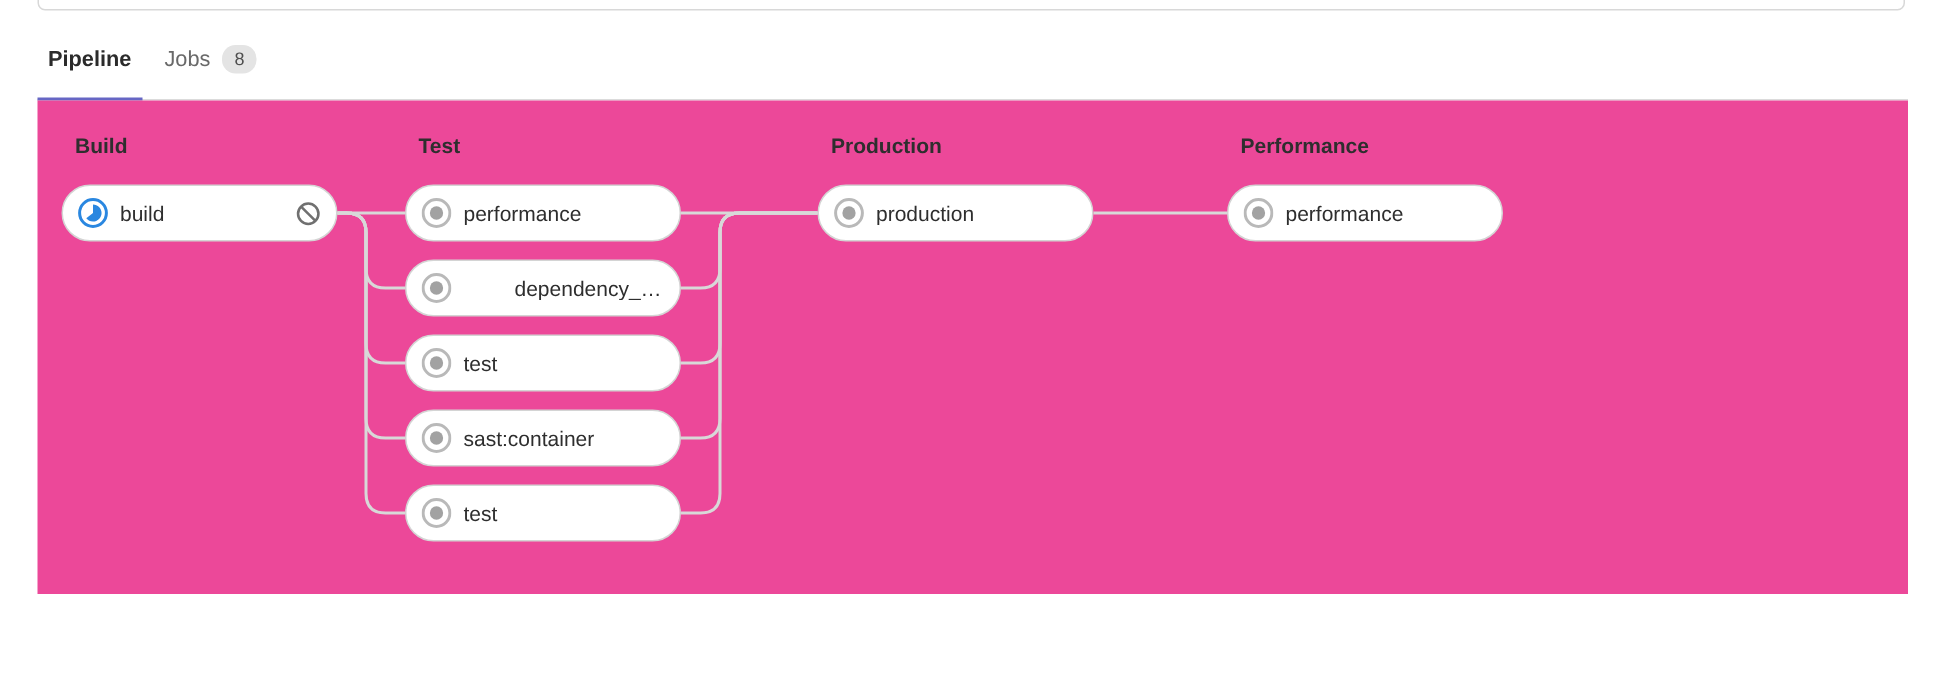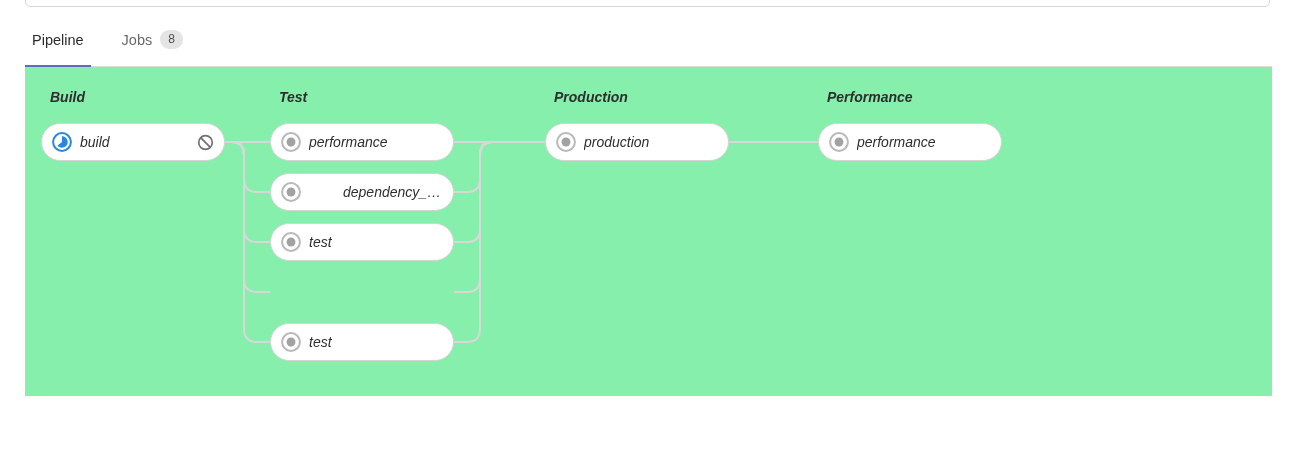--- a/index.html
+++ b/index.html
@@ -15,30 +15,30 @@
   }
   
   .tabbar{
     position:absolute;left:25px;top:8px;width:1247px;height:59px;
     border-bottom:1px solid #dbdbdb;display:flex;align-items:stretch;box-sizing:border-box;
   }
   .tab{
     display:flex;align-items:center;padding:6px 7px 0 7px;margin-bottom:-1px;
     border-bottom:2px solid transparent;color:#696969;font-size:14.5px;cursor:pointer;
   }
-  .tab + .tab{margin-left:24px;}
-  .tab.active{color:#2b2b2b;font-weight:400;}
+  .tab + .tab{margin-left:8px;}
+  .tab.active{color:#2b2b2b;font-weight:700;}
   .badge{
     background:#e4e4e4;color:#4f4f4f;font-size:12px;font-weight:400;
     border-radius:9px;padding:2px 8px;margin-left:8px;line-height:1.2;
   }
   
   .graph{
     position:absolute;left:25px;top:67px;width:1247px;height:329px;
-    background:#86efac;overflow:hidden;font-style:italic;
+    background:#ec4899;overflow:hidden;
   }
   .graph svg.connectors{position:absolute;left:0;top:0;}
   .stage-header{
     position:absolute;font-weight:700;font-size:14px;color:#2e2e2e;white-space:nowrap;
   }
   .job-pill{
     position:absolute;box-sizing:border-box;width:184px;height:38px;
     background:#ffffff;border:1px solid #d4d4d4;border-radius:19px;
     display:flex;align-items:center;padding:0 8px 0 10px;gap:8px;
     font-size:14px;color:#2e2e2e;cursor:pointer;
@@ -109,20 +109,27 @@
       </svg>
       <span class="job-label">dependency_s…</span>
     </div>
     <div class="job-pill" style="left: 245px; top: 156px;">
       <svg width="20" height="20" viewBox="0 0 14 14" class="status-icon">
         <circle cx="7" cy="7" r="6.25" fill="none" stroke="#b9b9b9" stroke-width="1.4"></circle>
         <circle cx="7" cy="7" r="3.1" fill="#a2a2a2"></circle>
       </svg>
       <span class="job-label">test</span>
     </div>
+    <div class="job-pill" style="left: 245px; top: 206px;">
+      <svg width="20" height="20" viewBox="0 0 14 14" class="status-icon">
+        <circle cx="7" cy="7" r="6.25" fill="none" stroke="#b9b9b9" stroke-width="1.4"></circle>
+        <circle cx="7" cy="7" r="3.1" fill="#a2a2a2"></circle>
+      </svg>
+      <span class="job-label">sast:container</span>
+    </div>
     <div class="job-pill" style="left: 245px; top: 256px;">
       <svg width="20" height="20" viewBox="0 0 14 14" class="status-icon">
         <circle cx="7" cy="7" r="6.25" fill="none" stroke="#b9b9b9" stroke-width="1.4"></circle>
         <circle cx="7" cy="7" r="3.1" fill="#a2a2a2"></circle>
       </svg>
       <span class="job-label">test</span>
     </div>
     <div class="stage-header" style="left: 529px; top: 22px;">Production</div>
     <div class="job-pill" style="left: 520px; top: 56px;">
       <svg width="20" height="20" viewBox="0 0 14 14" class="status-icon">

